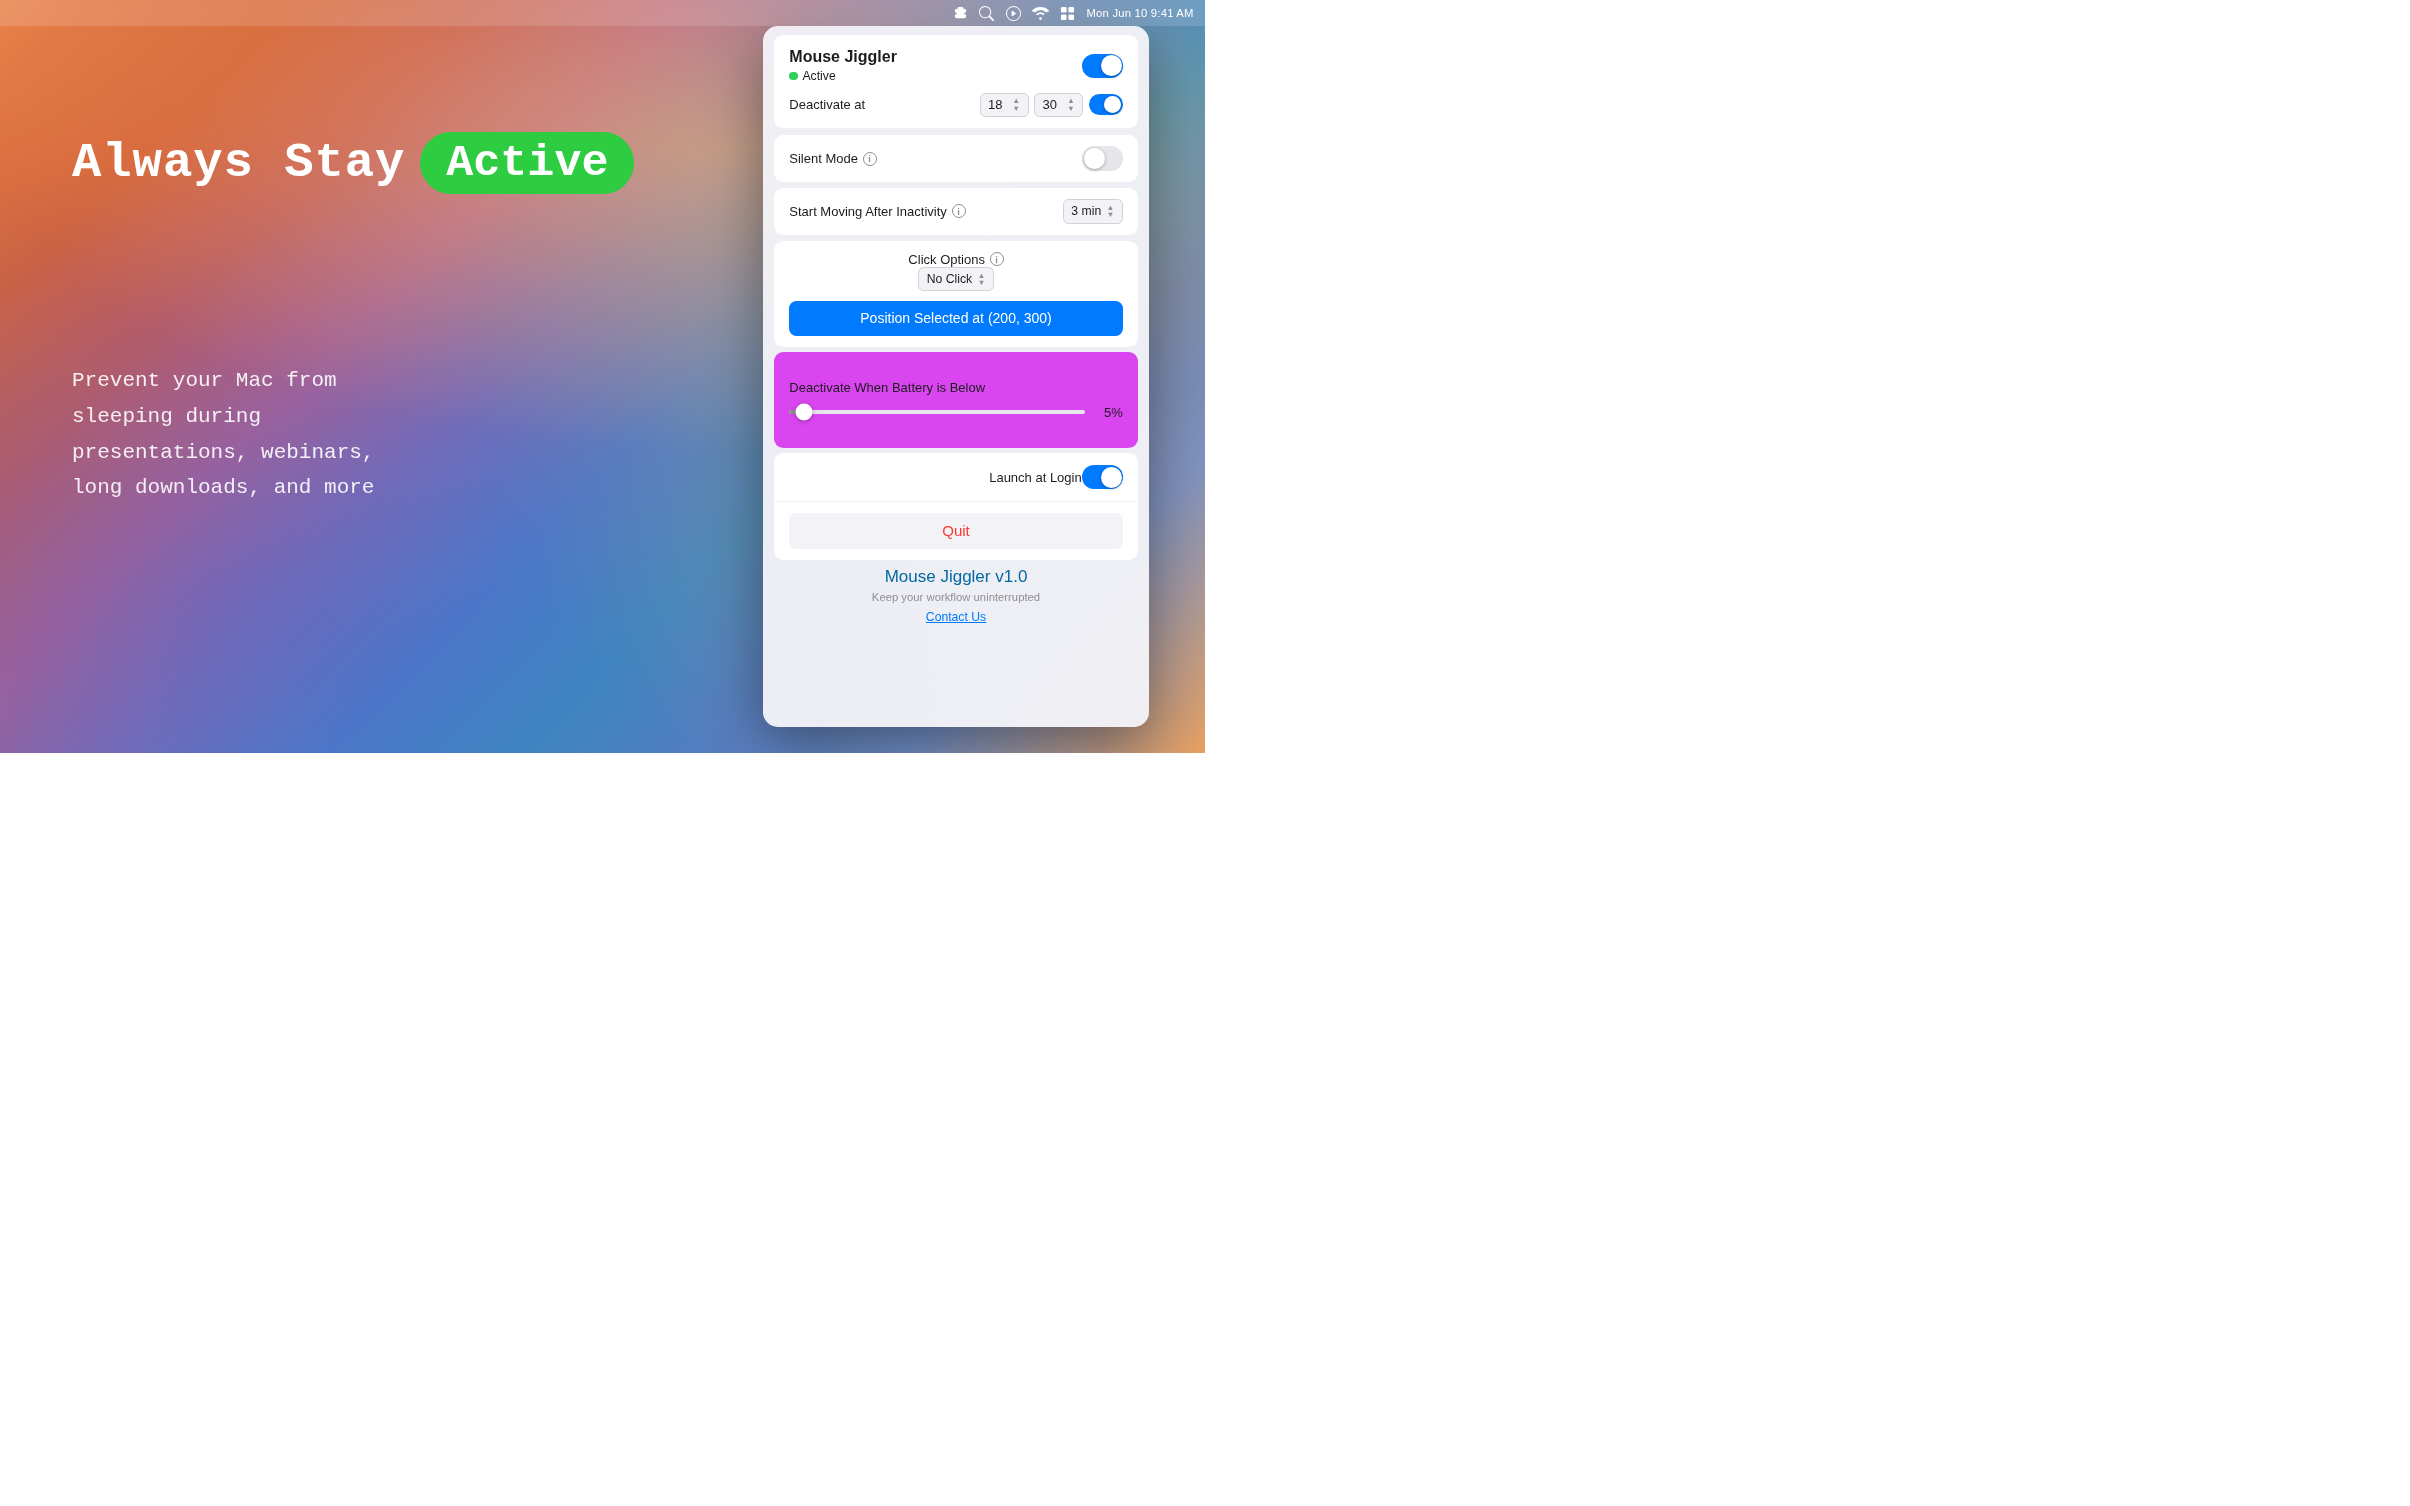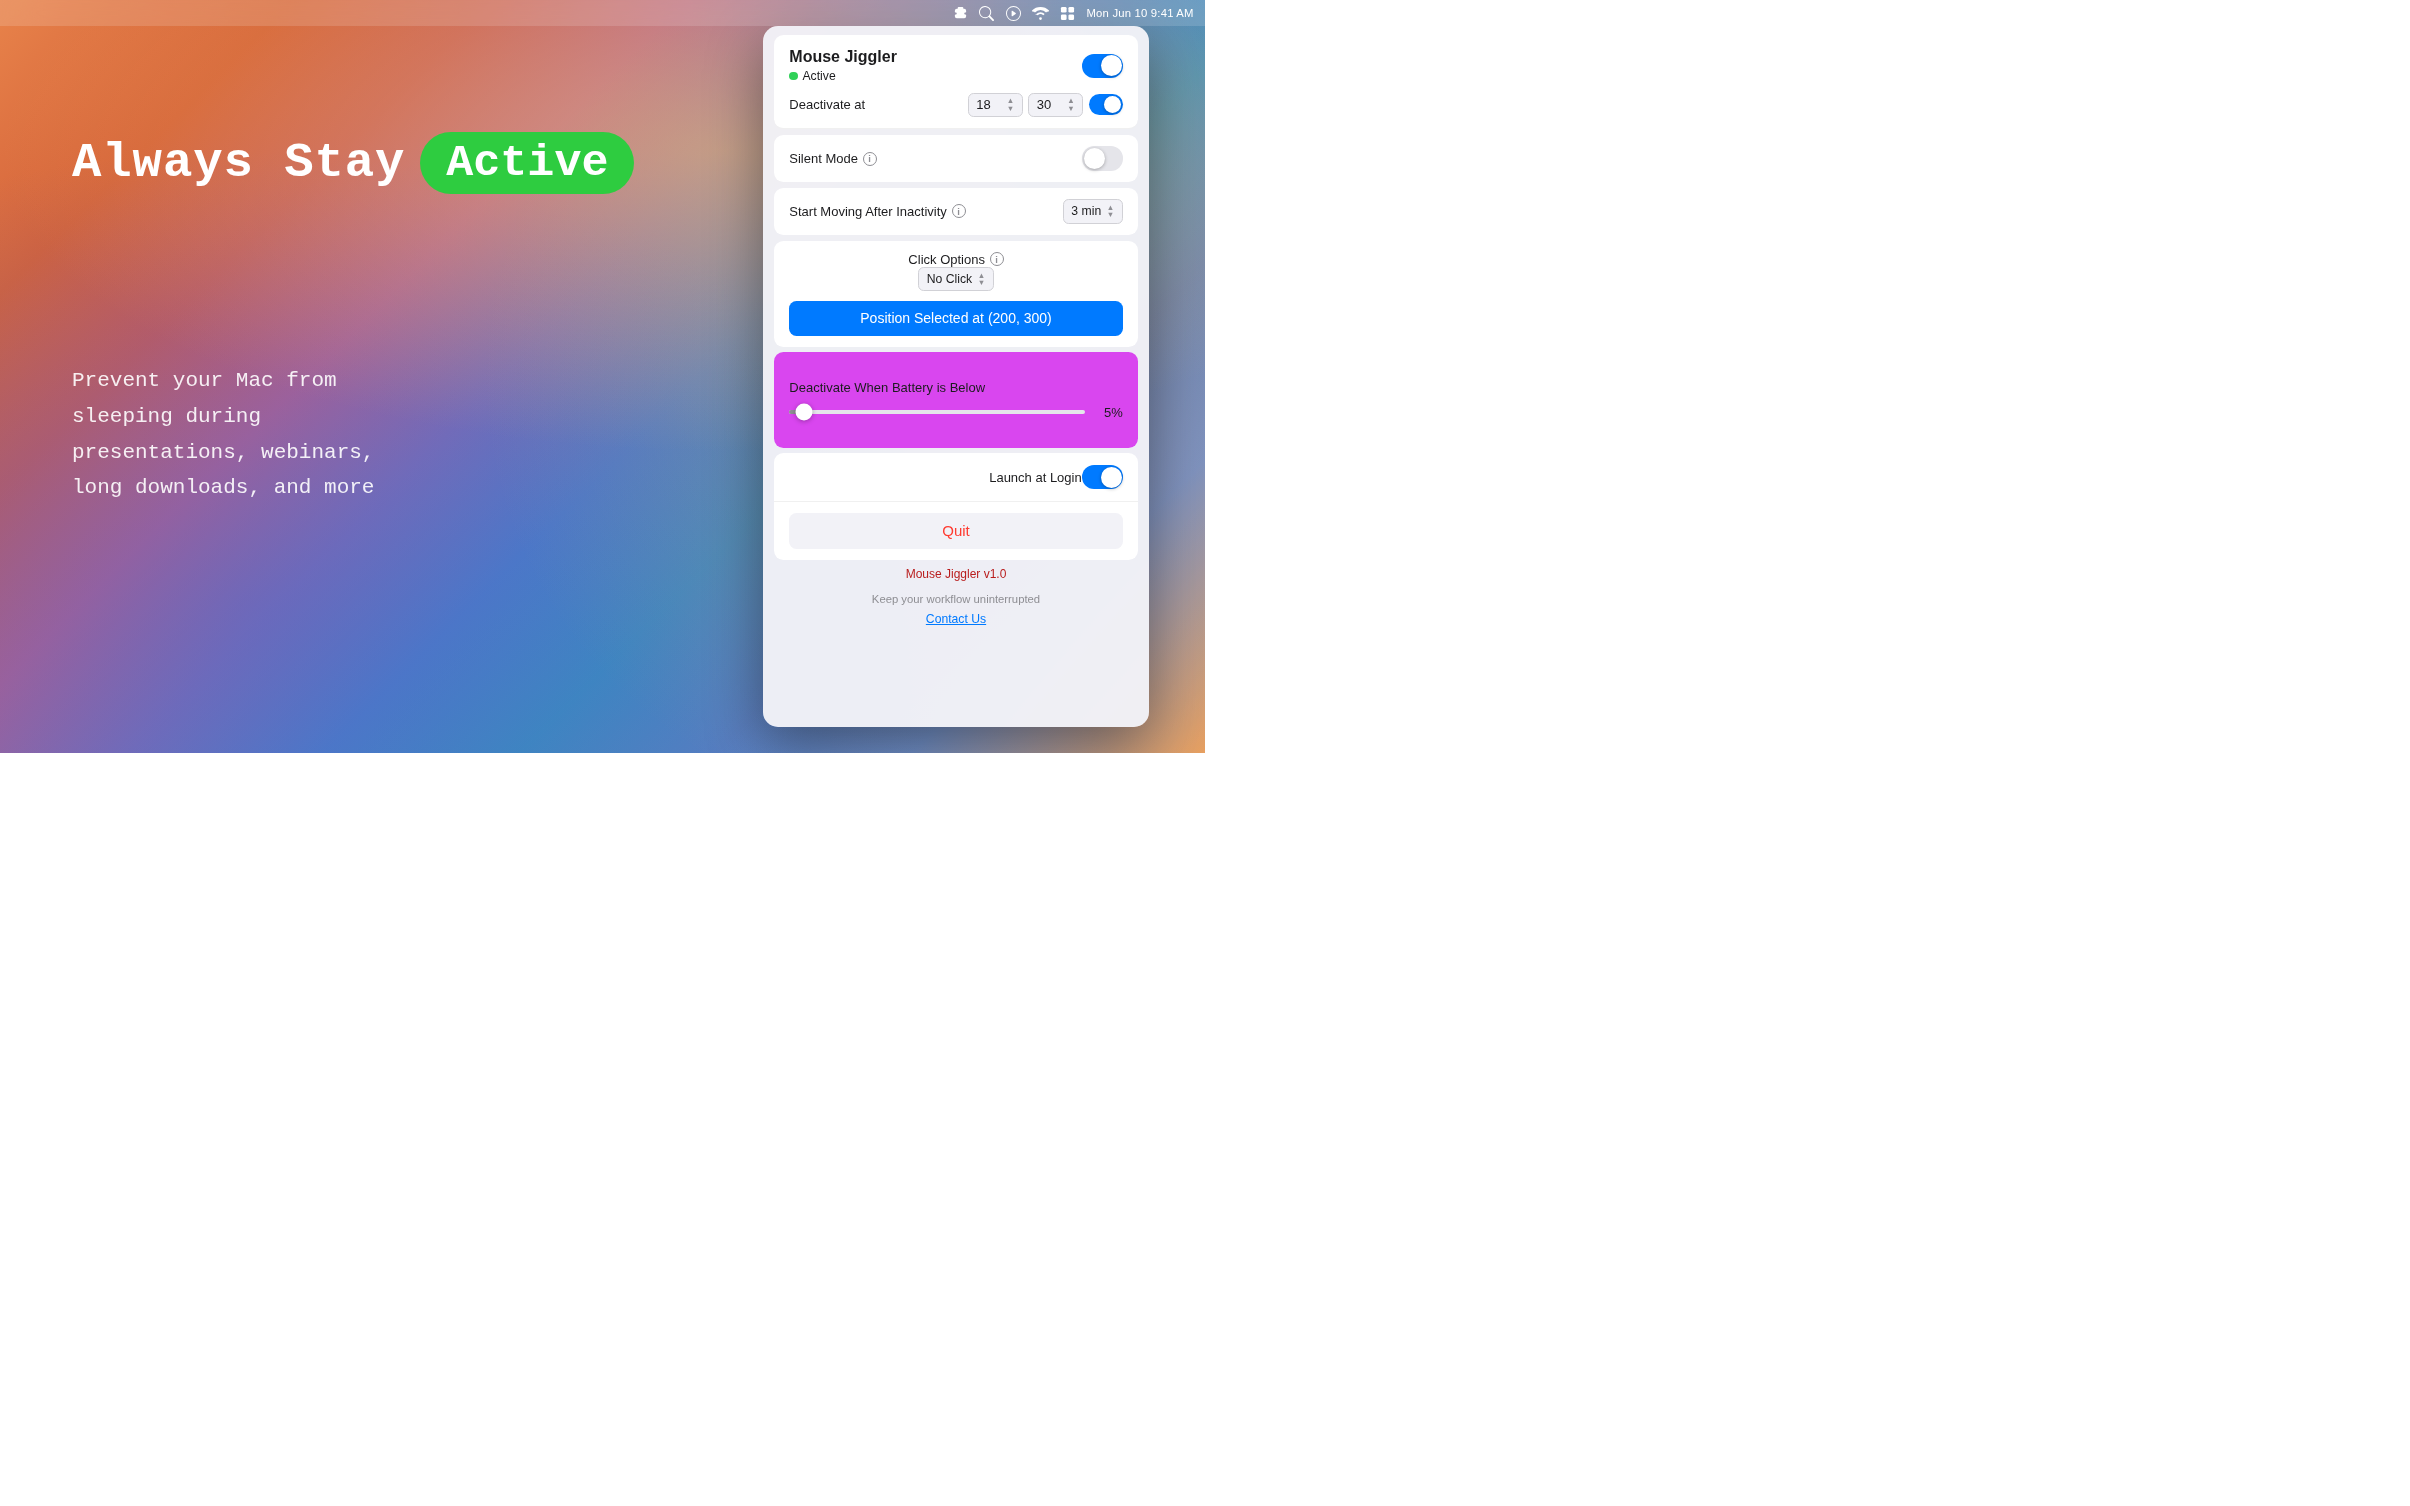--- a/index.html
+++ b/index.html
@@ -237,21 +237,21 @@
     }
 
     .stepper-box {
       background: #f2f2f7;
       border: 0.9px solid #d1d1d6;
       border-radius: 5.6px;
       padding: 3.8px 7.5px;
       font-size: 13px;
       color: #1c1c1e;
       display: flex;
-      gap: 16px;
+      gap: 10px;
       min-width: 49px;
       justify-content: space-between;
     }
 
     .stepper-val {
       font-size: 13px;
     }
 
     .stepper-arrows {
       display: flex;
@@ -418,24 +418,24 @@
       text-align: center;
     }
 
     
     .footer-area {
       margin: 7.5px 11.3px 11.3px;
       text-align: center;
     }
 
     .footer-app-name {
-      font-size: 12px;
-      color: #b91c1c;
+      font-size: 17px;
+      color: #0369a1;
       font-weight: 500;
-      margin-bottom: 12px;
+      margin-bottom: 4px;
     }
 
     .footer-tagline {
       font-size: 11.3px;
       color: #8e8e93;
       margin-bottom: 3.8px;
     }
 
     .footer-contact {
       font-size: 12.2px;

